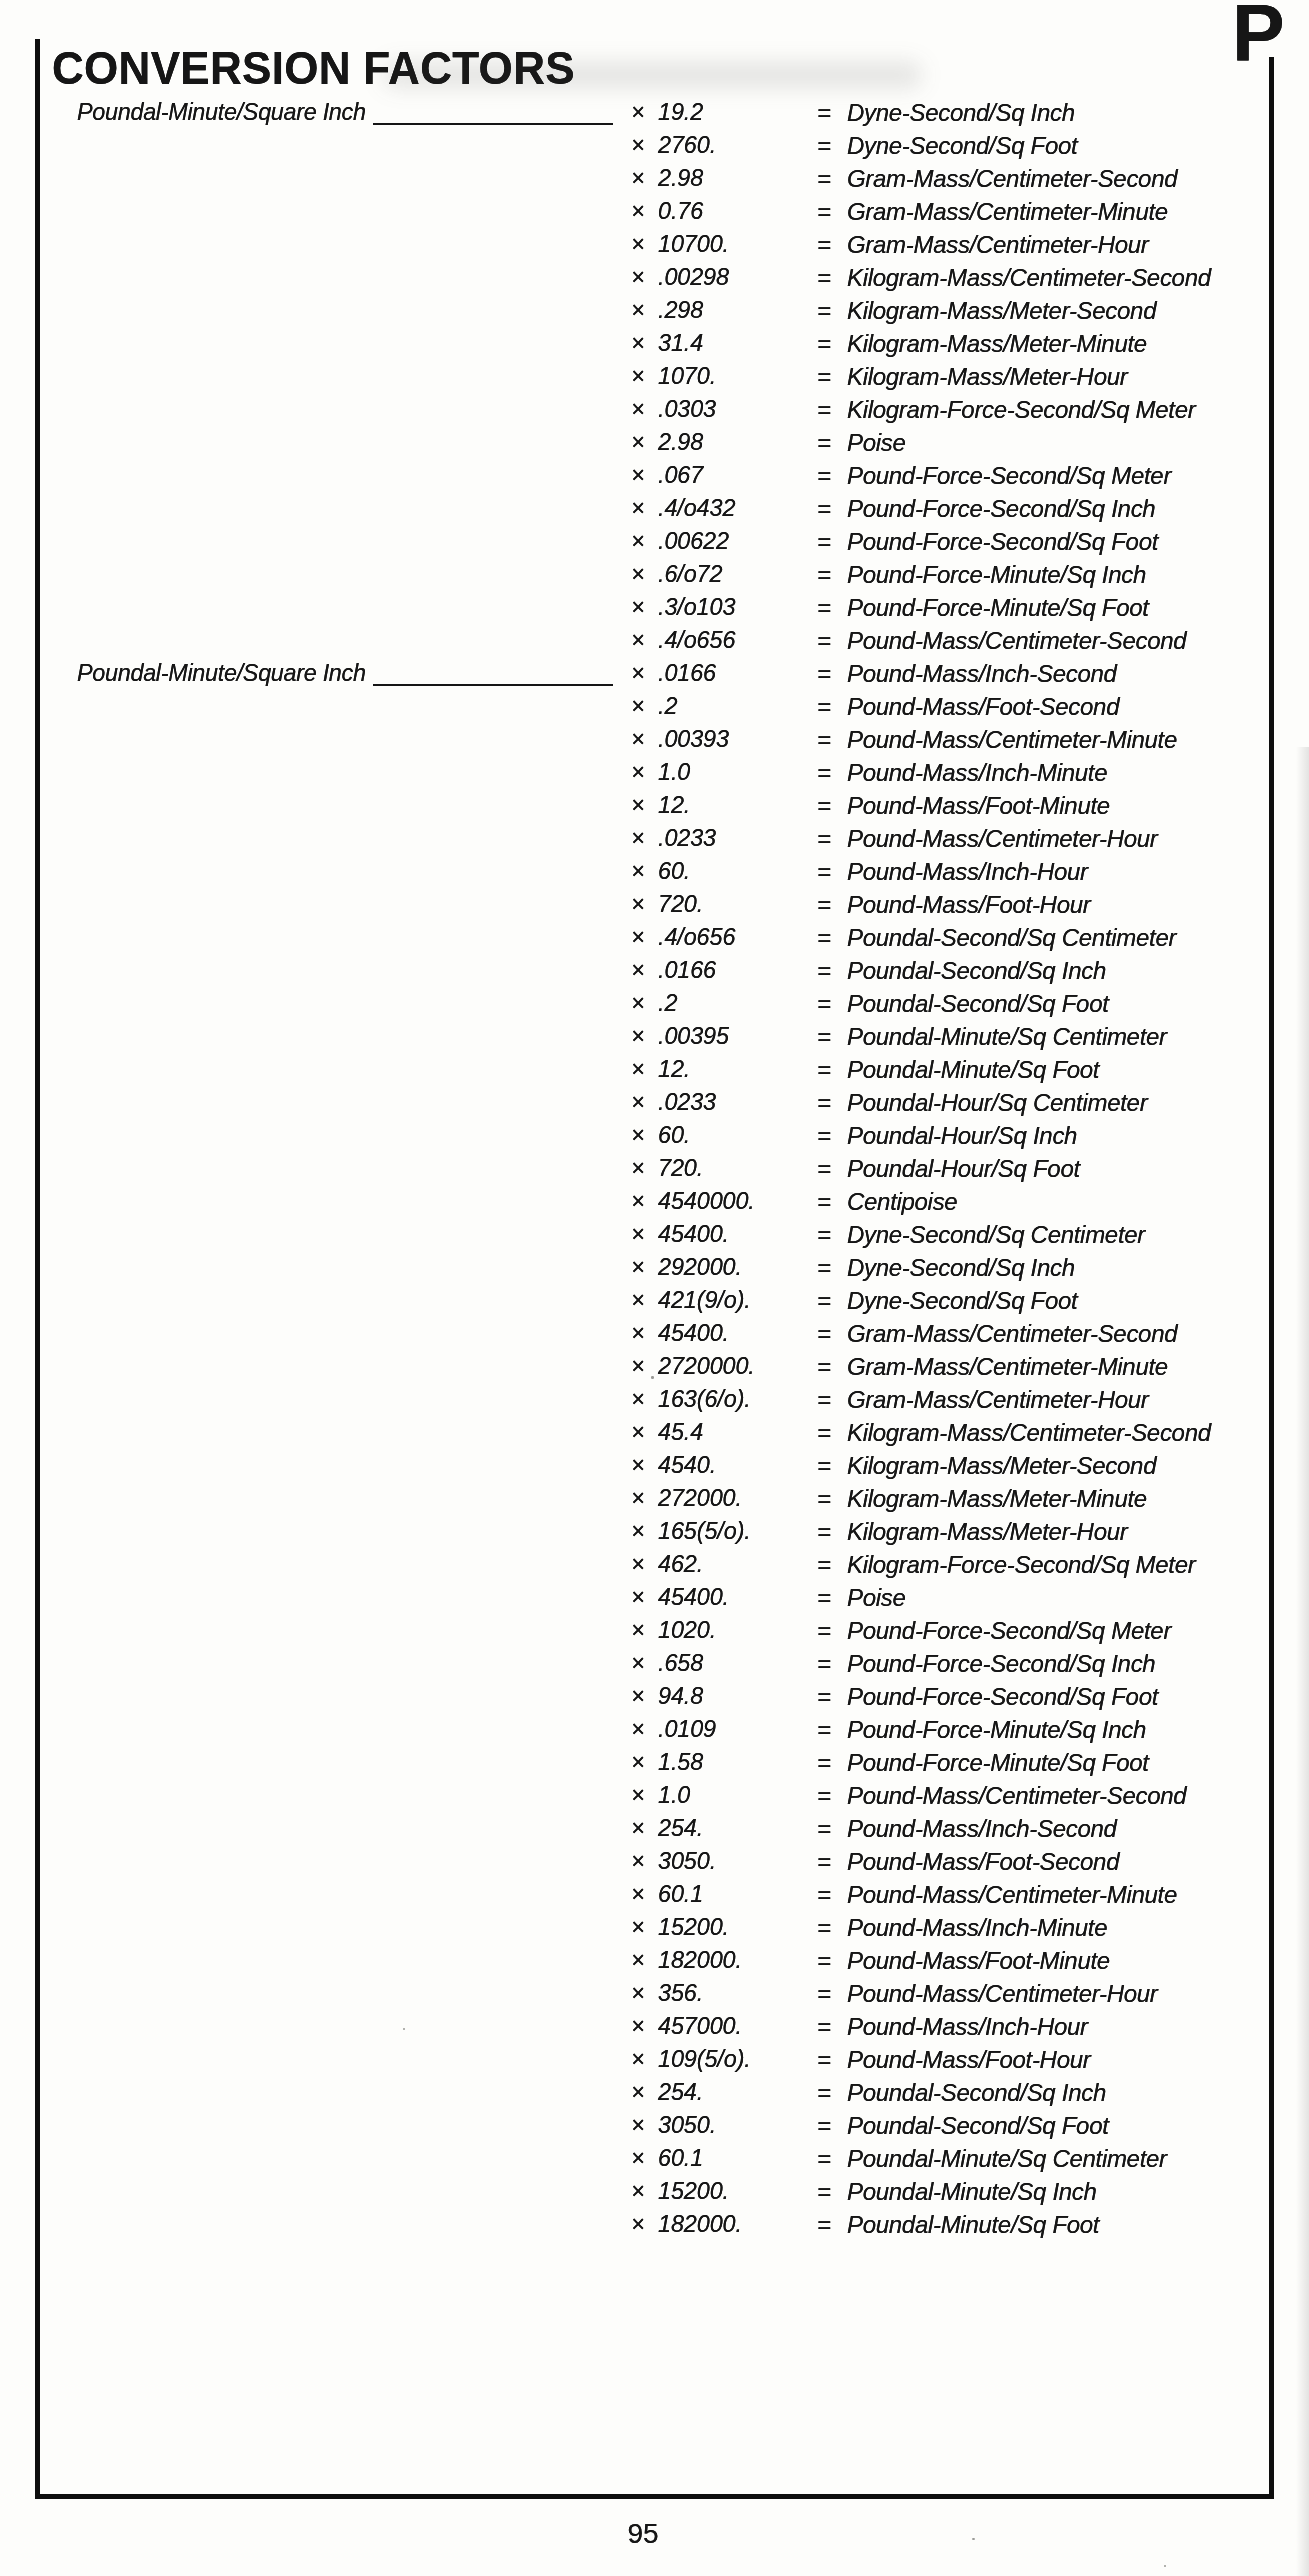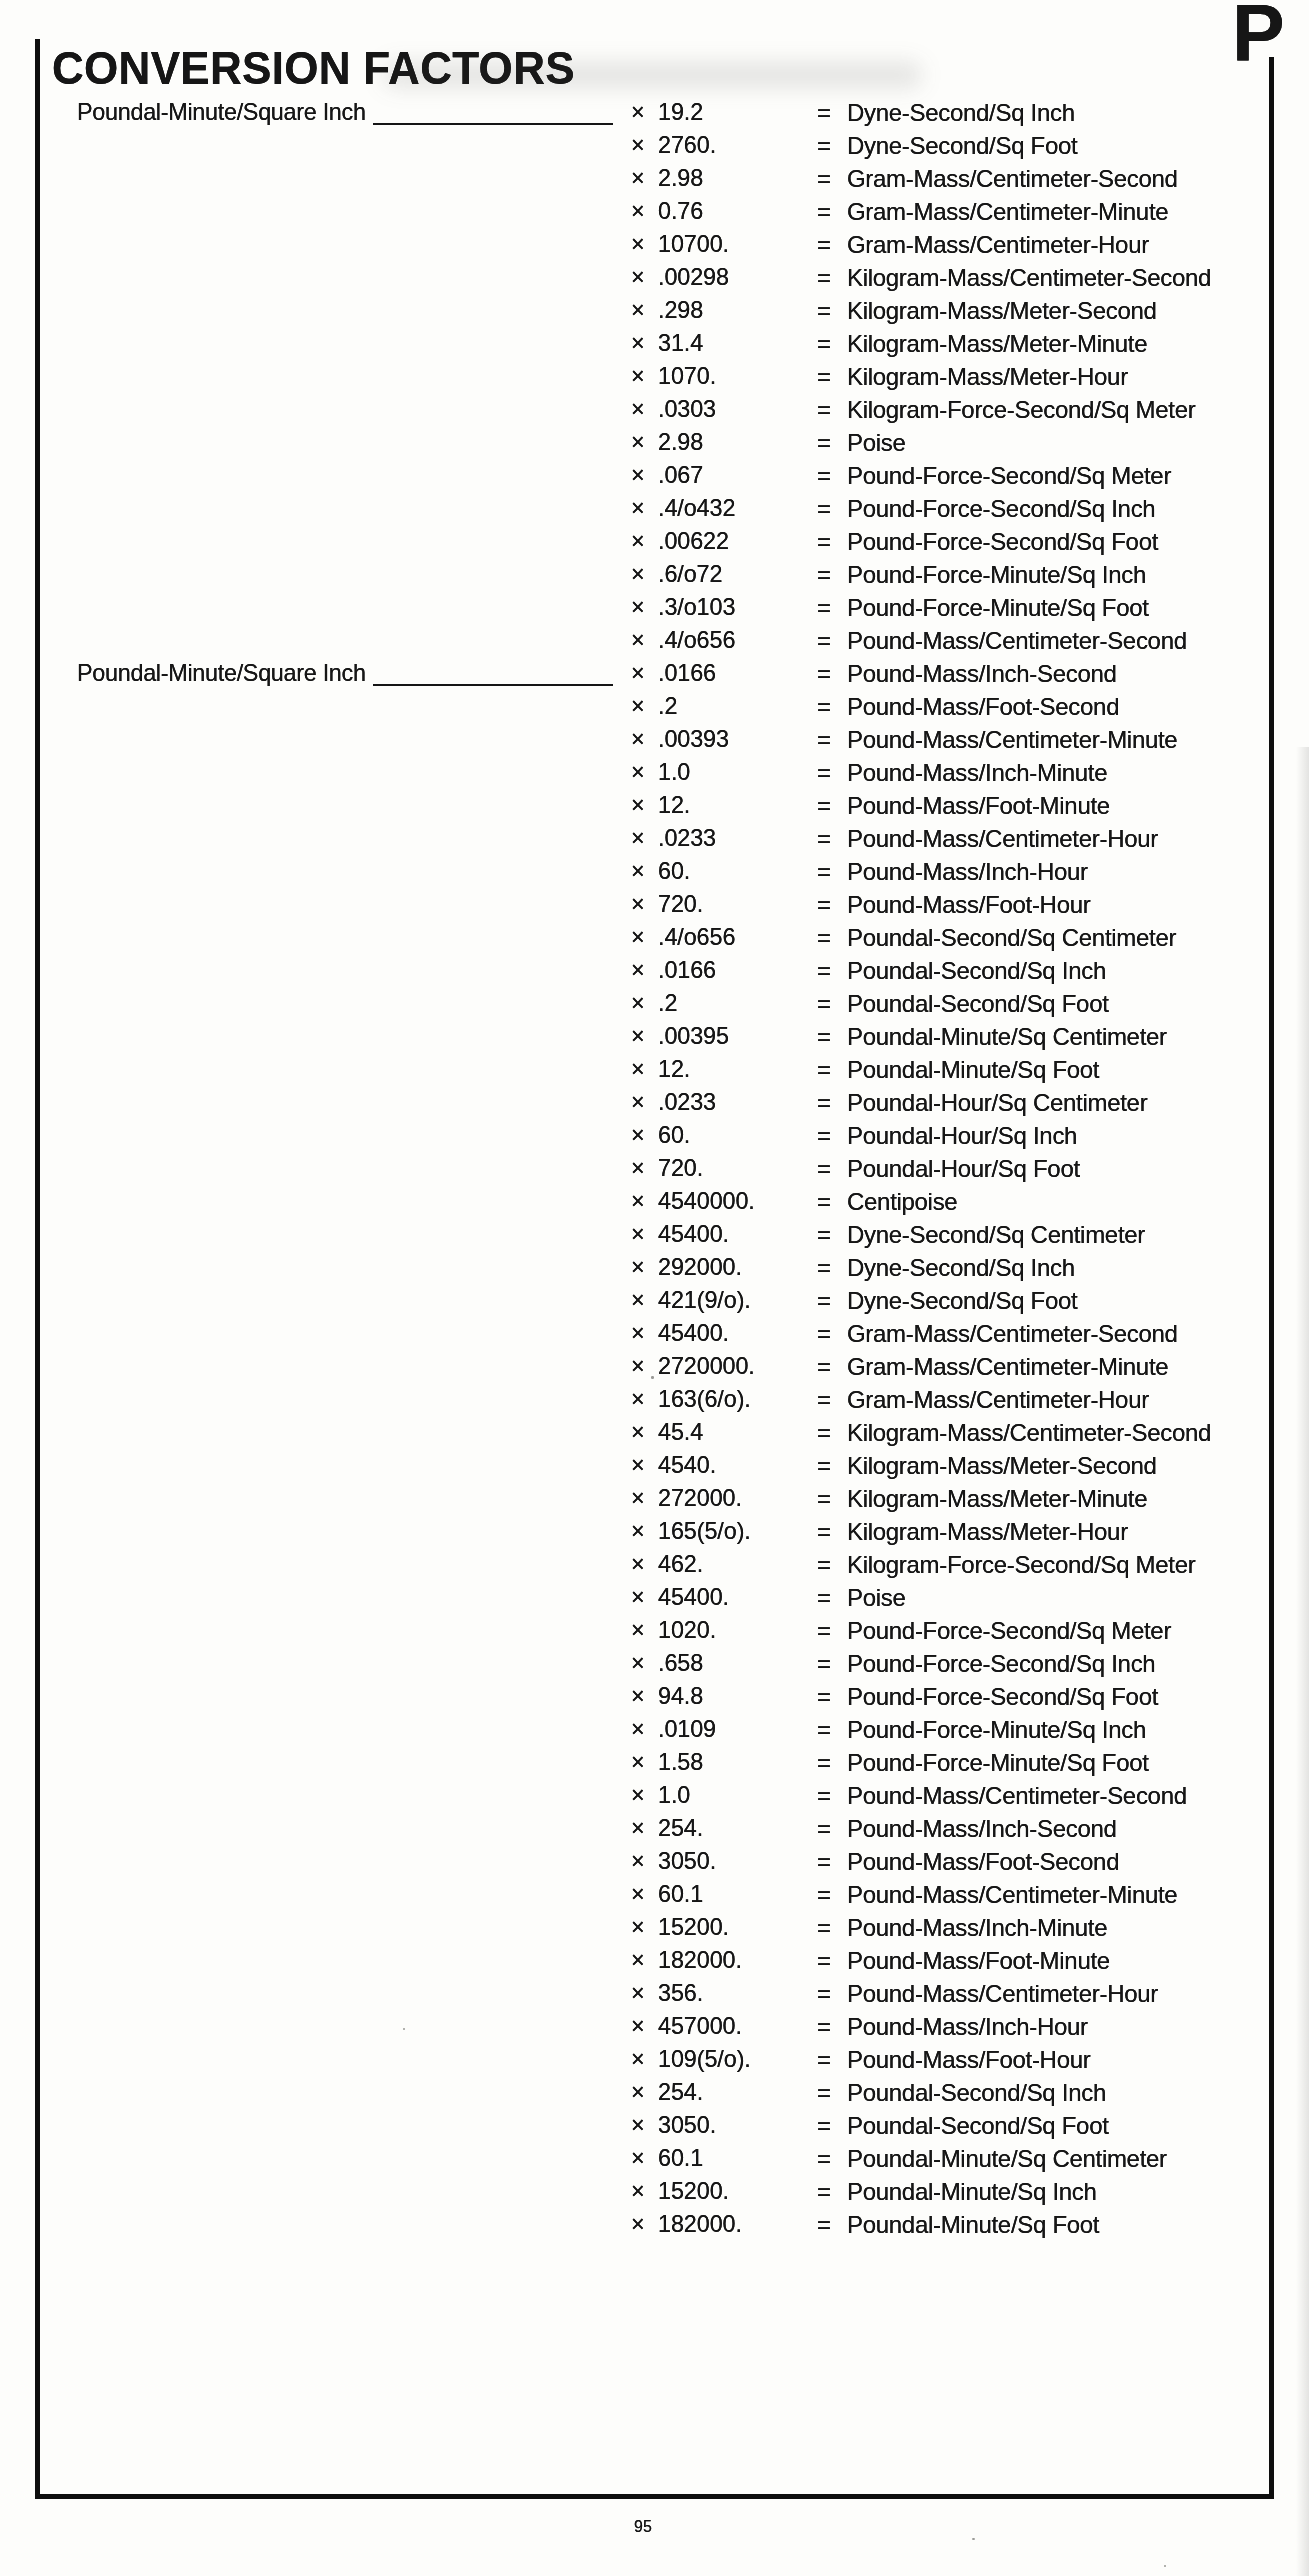--- a/index.html
+++ b/index.html
@@ -36,21 +36,21 @@
     position:absolute;left:383px;top:62px;width:539px;height:26px;
     background:rgba(60,60,60,0.13);
     border-radius:14.3px;filter:blur(10.4px);
   }
   
   .border-left{position:absolute;left:35px;top:39px;width:4.5px;height:2460px;background:#0e0e0e;}
   .border-right{position:absolute;left:1269px;top:57px;width:4.5px;height:2442px;background:#0e0e0e;}
   .border-bottom{position:absolute;left:35px;top:2494px;width:1238px;height:5.2px;background:#0e0e0e;}
   
   .table{position:absolute;left:0;top:96px;width:1309px;}
-  .section{position:relative;}
+  .section{position:relative;font-style:italic;}
   .row{position:relative;height:33px;line-height:33px;white-space:nowrap;}
   .section-label{
     position:absolute;left:77px;top:0;width:539px;height:33px;
     display:flex;align-items:stretch;
   }
   .label-text{
     font-size:23.4px;line-height:33px;letter-spacing:-0.3px;
     text-shadow:0 0 0.5px #111;white-space:nowrap;
   }
   .leader{
@@ -58,21 +58,21 @@
     border-bottom:2.6px solid #151515;
     margin:0 2.6px 4.5px 7.8px;
   }
   .fcell{position:absolute;left:631px;font-size:23.4px;letter-spacing:-0.1px;text-shadow:0 0 0.5px #111;}
   .rcell{position:absolute;left:817px;font-size:24px;letter-spacing:-0.3px;text-shadow:0 0 0.5px #111;}
   .mult{display:inline-block;width:27px;}
   .eq{display:inline-block;width:30px;}
   
   .page-number{
     position:absolute;left:0;top:2518px;width:1286px;
-    text-align:center;font-size:16px;letter-spacing:0;
+    text-align:center;font-size:28px;letter-spacing:0;
     text-shadow:0 0 0.5px #111;
   }
   
   .edge-shade{
     position:absolute;right:0;top:747px;width:13px;height:1829px;
     background:linear-gradient(to right,rgba(0,0,0,0) 0%,rgba(0,0,0,0.10) 100%);
   }
   .speck{position:absolute;background:#9a9a96;border-radius:50%;}
   .speck.s1{left:651px;top:1376px;width:2.6px;height:2.6px;}
   .speck.s2{left:403px;top:2028px;width:1.9px;height:1.9px;}

